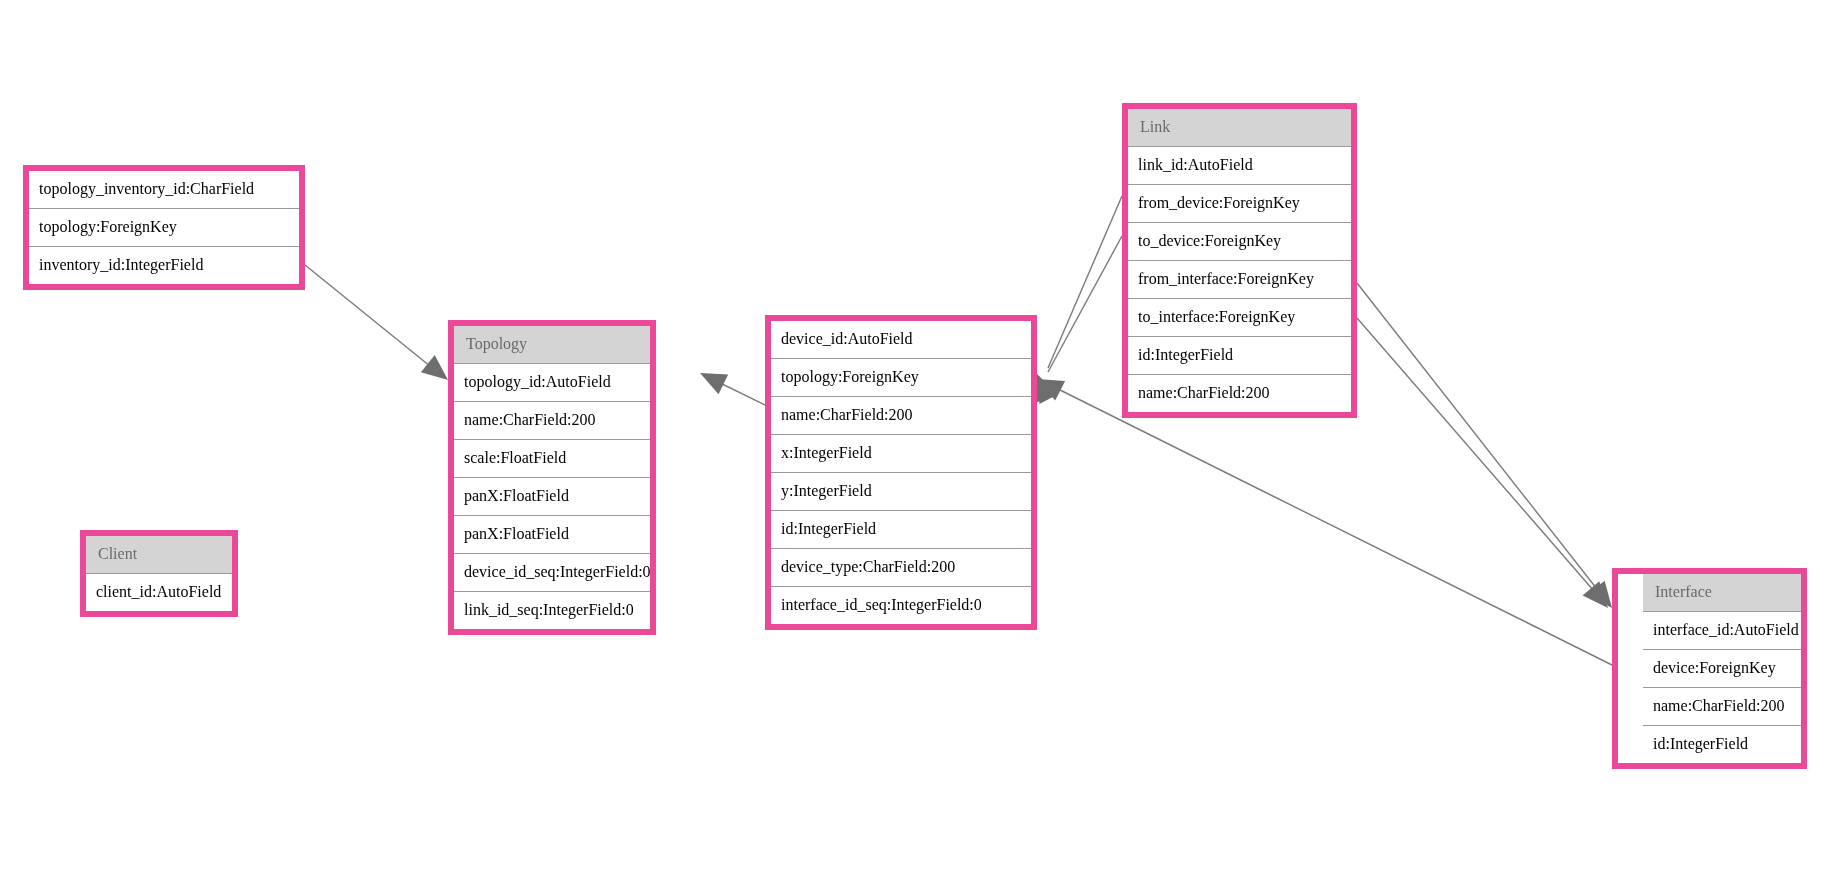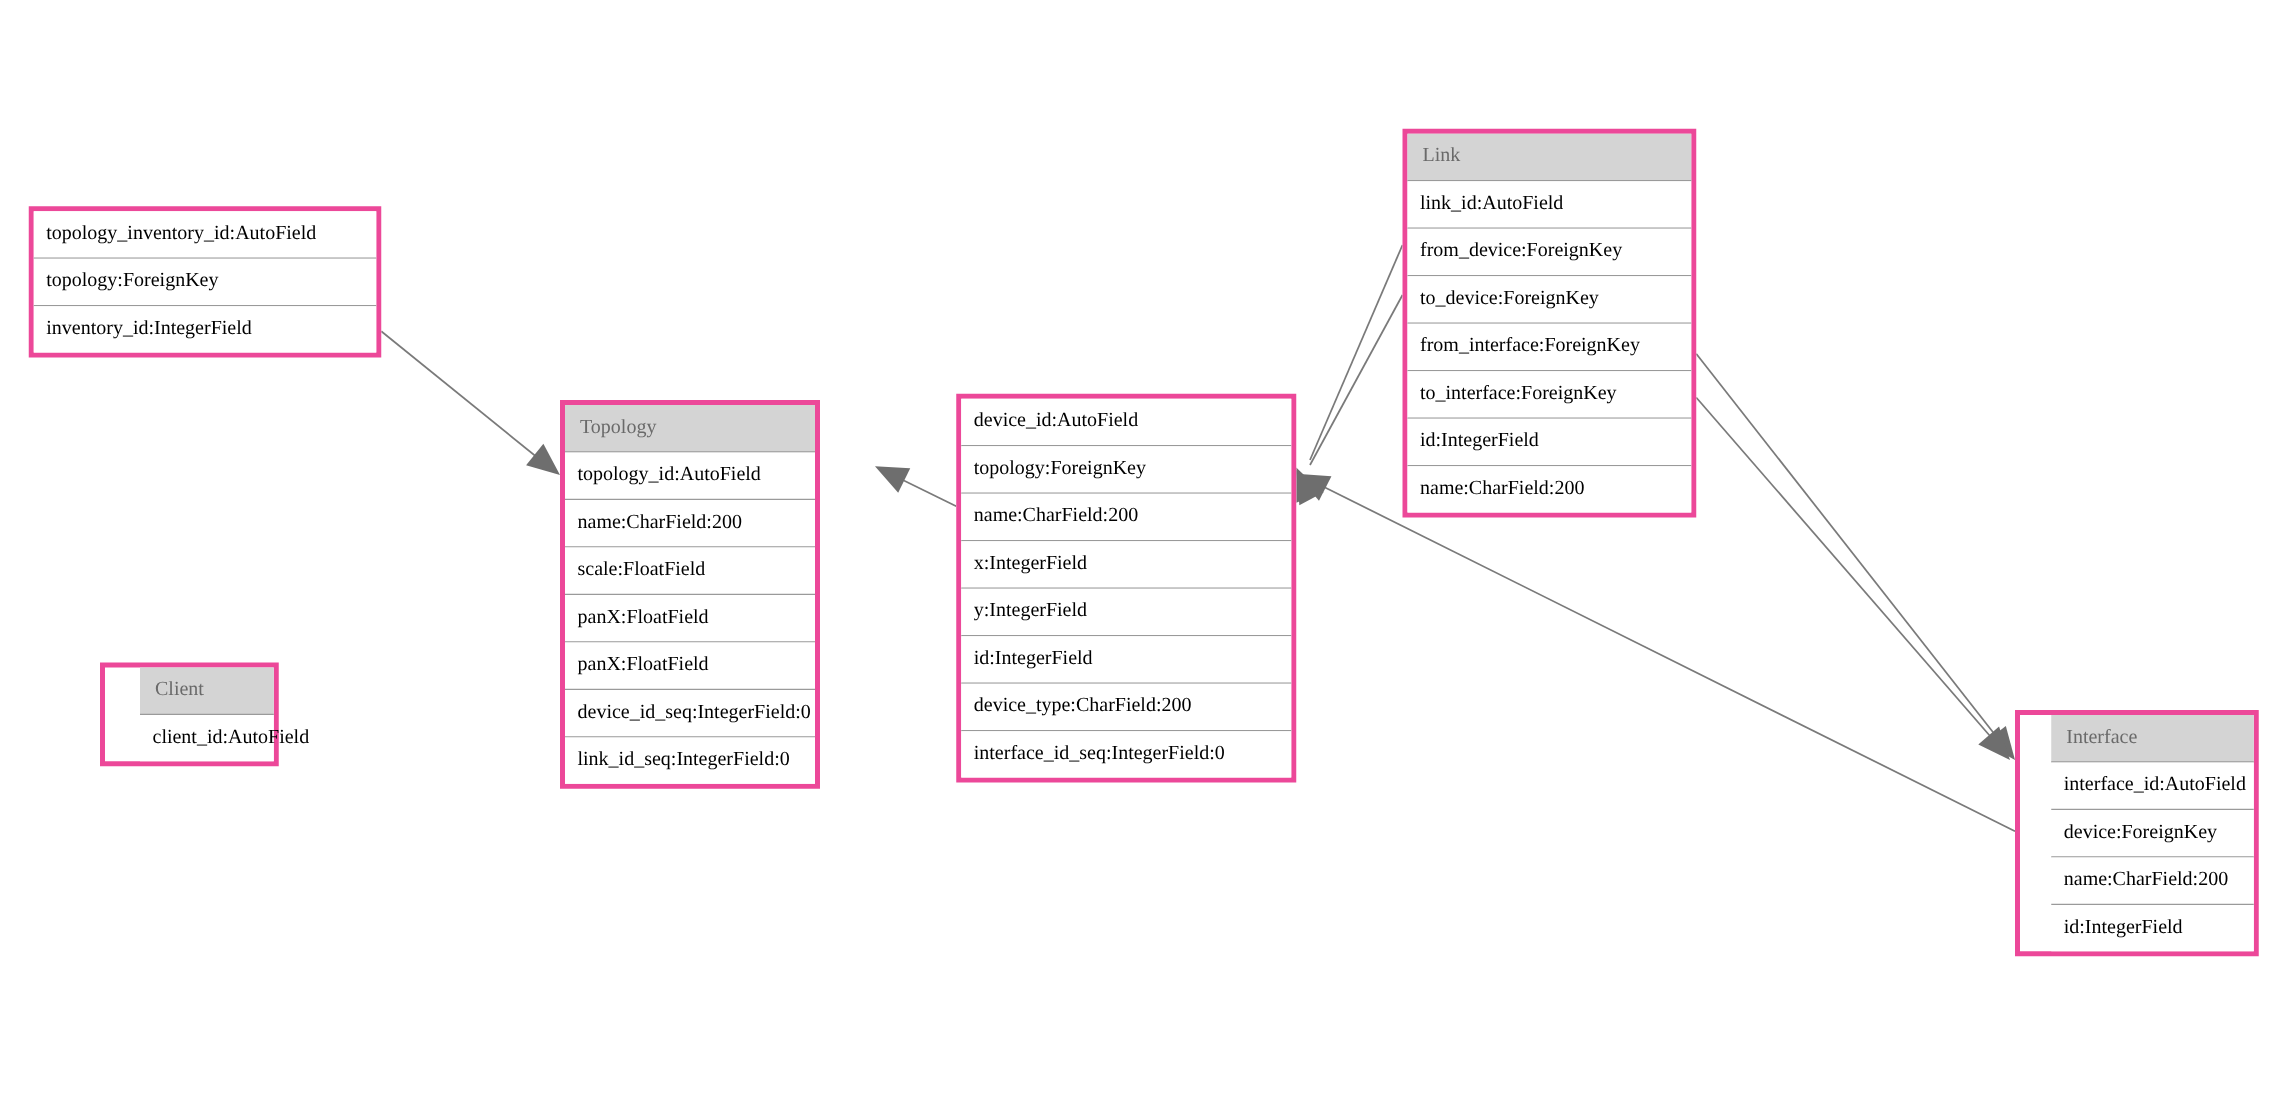--- a/index.html
+++ b/index.html
@@ -20,21 +20,21 @@
     position: absolute;
     left: 0;
     top: 0;
     width: 1824px;
     height: 874px;
     pointer-events: none;
   }
   .entity {
     position: absolute;
     box-sizing: border-box;
-    border: 4px solid #ec4899;
+    border: 6px solid #ec4899;
     background: #ffffff;
     z-index: 2;
   }
   .entity-header {
     box-sizing: border-box;
     background: #d4d4d4;
     border-bottom: 1px solid #9a9a9a;
     color: #6a6a6a;
     font-size: 16px;
     line-height: 1;
@@ -86,25 +86,25 @@
         <polygon points="0,0 -26,-11 -26,11" fill="#6e6e6e" transform="translate(1612,608) rotate(52)"></polygon>
       </g>
       <g>
         <path d="M 1357,318 L 1600,598" stroke="#7a7a7a" stroke-width="1.4" fill="none"></path>
         <polygon points="0,0 -26,-11 -26,11" fill="#6e6e6e" transform="translate(1608,608) rotate(49)"></polygon>
       </g>
     </svg>
 
   <div id="entity-layer">
       <div class="entity" style="left: 23px; top: 165px; width: 282px;">
-        <div class="entity-field">topology_inventory_id:AutoField</div>
+        <div class="entity-field">topology_inventory_id:CharField</div>
         <div class="entity-field">topology:ForeignKey</div>
         <div class="entity-field">inventory_id:IntegerField</div>
       </div>
-      <div class="entity" style="left: 80px; top: 530px; width: 143px; padding-left: 28px;">
+      <div class="entity" style="left: 80px; top: 530px; width: 158px;">
         <div class="entity-header">Client</div>
         <div class="entity-field">client_id:AutoField</div>
       </div>
       <div class="entity" style="left: 448px; top: 320px; width: 208px;">
         <div class="entity-header">Topology</div>
         <div class="entity-field">topology_id:AutoField</div>
         <div class="entity-field">name:CharField:200</div>
         <div class="entity-field">scale:FloatField</div>
         <div class="entity-field">panX:FloatField</div>
         <div class="entity-field">panX:FloatField</div>

